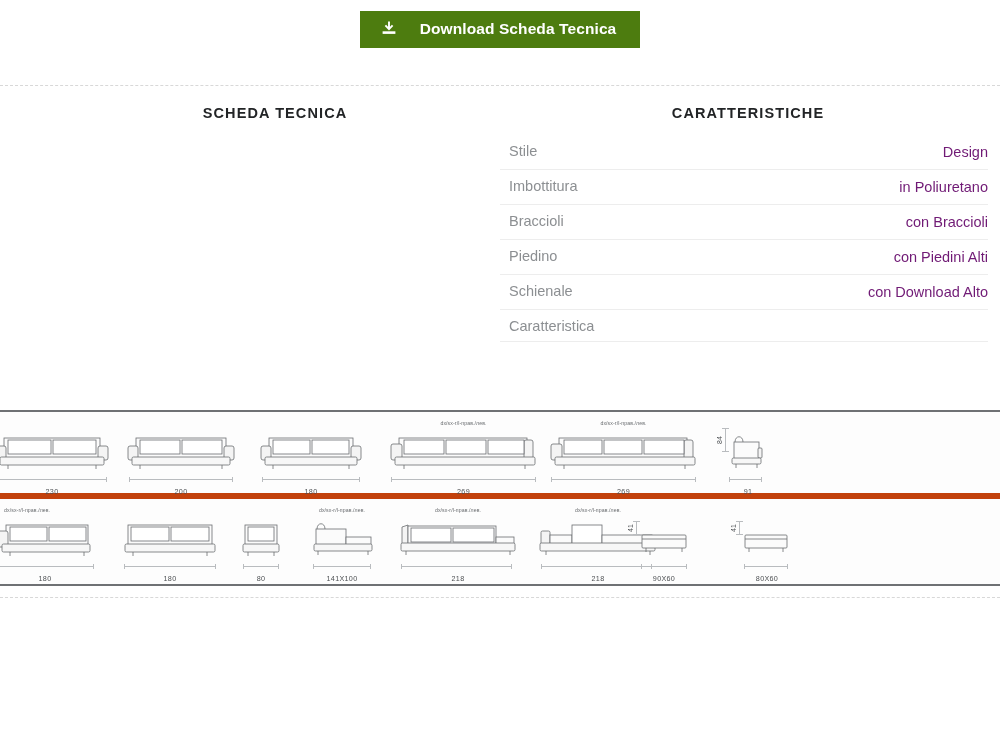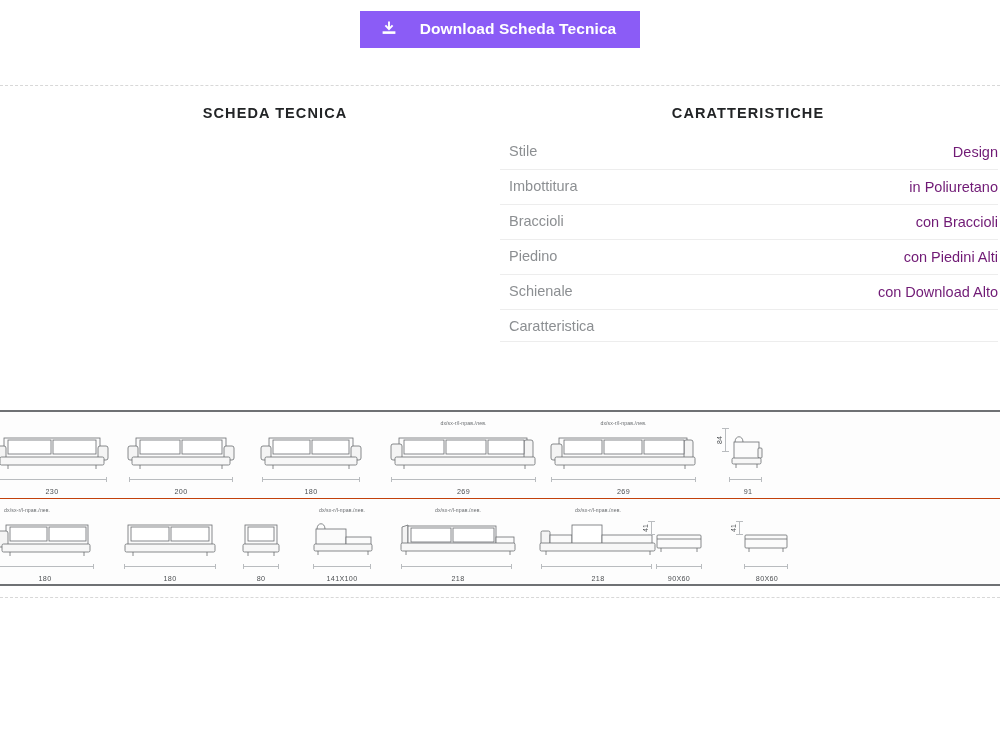--- a/index.html
+++ b/index.html
@@ -26,21 +26,21 @@
     height: 85px;
     display: flex;
     align-items: flex-start;
     justify-content: center;
     padding-top: 11px;
   }
   .download-btn {
     display: inline-flex;
     align-items: center;
     gap: 24px;
-    background: #8b5cf6;
+    background: #4d7c0f;
     color: #ffffff;
     border: none;
     padding: 10px 24px 11px 22px;
     font-size: 15.5px;
     font-weight: 600;
     letter-spacing: .1px;
     cursor: pointer;
     font-family: "Liberation Sans", sans-serif;
     line-height: 1;
   }
@@ -76,21 +76,21 @@
     padding-top: 19px;
     font-family: "Liberation Sans", sans-serif;
   }
   .col-left .col-title { padding-left: 6px; margin-left: 44px; }
   .col-right .col-title { padding-right: 4px; }
 
   
   .spec-table {
     margin-top: 14px;
     width: 500px;
-    padding-right: 2px;
+    padding-right: 12px;
   }
   .spec-row {
     display: flex;
     align-items: flex-start;
     justify-content: space-between;
     border-bottom: 1px solid #ededed;
     min-height: 32px;
     padding: 6px 0 5px 9px;
   }
   .spec-label {
@@ -123,21 +123,21 @@
     background: #fdfdfd;
     border-top: 2px solid #6f7174;
     border-bottom: 2px solid #6f7174;
     overflow: hidden;
   }
   .draw-row {
     position: relative;
     width: 1000px;
     height: 87px;
   }
-  .draw-row.row1 { border-bottom: 1px solid #c2410c; }
+  .draw-row.row1 { border-bottom: 6px solid #c2410c; }
 
   .draw-item {
     position: absolute;
     top: 0;
     height: 87px;
   }
   .draw-caption {
     position: absolute;
     top: 8px;
     width: 100%;
@@ -495,21 +495,21 @@
             <rect x="72" y="22" width="50" height="11" fill="#fbfbfb"></rect>
             <rect x="10" y="30" width="115" height="8" rx="1.5" fill="#f7f7f7"></rect>
             <line x1="16" y1="38" x2="16" y2="42"></line>
             <line x1="120" y1="38" x2="120" y2="42"></line>
           </g>
         </svg>
         <div class="dim-line" style="left:8%; right:10%;"></div>
         <div class="dim-label">218</div>
       </div>
 
-      <div class="draw-item" style="left:642px; width:68px;">
+      <div class="draw-item" style="left:627px; width:68px;">
         <div class="draw-caption"></div>
         <svg class="draw-svg" viewBox="0 0 68 52">
           <g fill="none" stroke="#6a6d70" stroke-width="0.8">
             <rect x="15" y="22" width="44" height="13" rx="1" fill="#fbfbfb"></rect>
             <line x1="15" y1="26" x2="59" y2="26"></line>
             <line x1="19" y1="35" x2="19" y2="39"></line>
             <line x1="55" y1="35" x2="55" y2="39"></line>
           </g>
         </svg>
         <div class="vdim" style="left:4px; top:22px; height:14px;">

